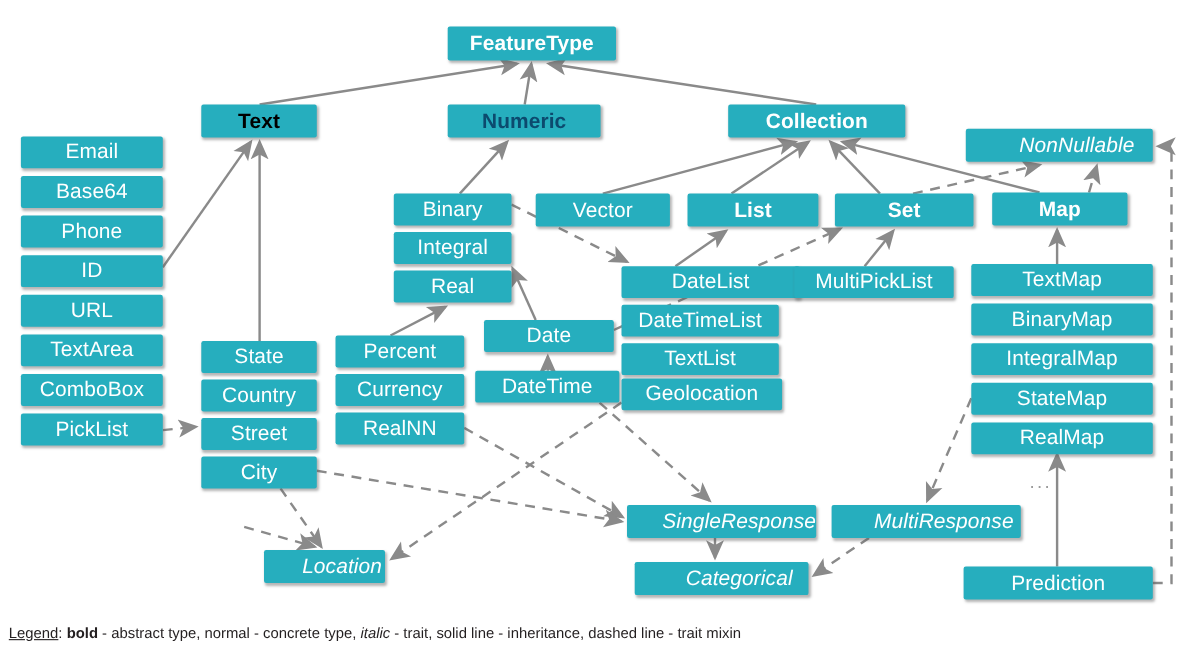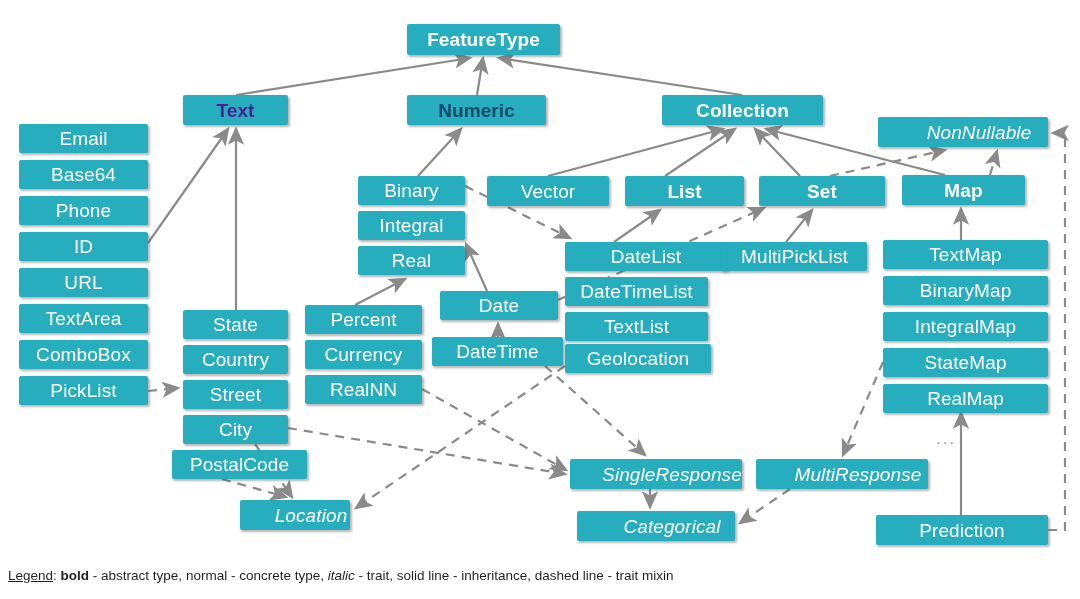--- a/index.html
+++ b/index.html
@@ -103,41 +103,40 @@
       <path d="M790,489 L740,523"></path>
       <path d="M650,489 L650,507"></path>
       <path d="M465,186 L570,238"></path>
       <path d="M558,300 L764,208"></path>
     </g>
   </svg>
 
   <div class="ellipsis" style="left:936px;top:430px;">...</div>
 
 <div class="node abstract" style="left: 407px; top: 24px; width: 153px; height: 31px; background: rgb(38, 174, 190); color: rgb(255, 255, 255);">FeatureType</div>
-    <div class="node abstract" style="left: 183px; top: 95px; width: 105px; height: 30px; background: rgb(38, 174, 190); color: #4c1d95; text-align: right;">Text</div>
+    <div class="node abstract" style="left: 183px; top: 95px; width: 105px; height: 30px; background: rgb(38, 174, 190); color: #000000; text-align: right;">Text</div>
     <div class="node abstract" style="left: 407px; top: 95px; width: 139px; height: 30px; background: rgb(38, 174, 190); color: #0c4a6e;">Numeric</div>
     <div class="node abstract" style="left: 662px; top: 95px; width: 161px; height: 30px; background: rgb(38, 174, 190); color: rgb(255, 255, 255);">Collection</div>
     <div class="node trait" style="left: 878px; top: 117px; width: 170px; height: 30px; background: rgb(38, 174, 190); color: rgb(255, 255, 255);">NonNullable</div>
     <div class="node concrete" style="left: 487px; top: 176px; width: 122px; height: 30px; background: rgb(38, 174, 190); color: rgb(255, 255, 255);">Vector</div>
     <div class="node abstract" style="left: 625px; top: 176px; width: 119px; height: 30px; background: rgb(38, 174, 190); color: rgb(255, 255, 255);">List</div>
     <div class="node abstract" style="left: 759px; top: 176px; width: 126px; height: 30px; background: rgb(38, 174, 190); color: rgb(255, 255, 255);">Set</div>
     <div class="node abstract" style="left: 902px; top: 175px; width: 123px; height: 30px; background: rgb(38, 174, 190); color: rgb(255, 255, 255);">Map</div>
     <div class="node concrete" style="left: 19px; top: 124px; width: 129px; height: 29px; background: rgb(38, 174, 190); color: rgb(255, 255, 255);">Email</div>
     <div class="node concrete" style="left: 19px; top: 160px; width: 129px; height: 29px; background: rgb(38, 174, 190); color: rgb(255, 255, 255);">Base64</div>
     <div class="node concrete" style="left: 19px; top: 196px; width: 129px; height: 29px; background: rgb(38, 174, 190); color: rgb(255, 255, 255);">Phone</div>
     <div class="node concrete" style="left: 19px; top: 268px; width: 129px; height: 29px; background: rgb(38, 174, 190); color: rgb(255, 255, 255);">URL</div>
     <div class="node concrete" style="left: 19px; top: 232px; width: 129px; height: 29px; background: rgb(38, 174, 190); color: rgb(255, 255, 255);">ID</div>
     <div class="node concrete" style="left: 19px; top: 304px; width: 129px; height: 29px; background: rgb(38, 174, 190); color: rgb(255, 255, 255);">TextArea</div>
     <div class="node concrete" style="left: 19px; top: 340px; width: 129px; height: 29px; background: rgb(38, 174, 190); color: rgb(255, 255, 255);">ComboBox</div>
     <div class="node concrete" style="left: 19px; top: 376px; width: 129px; height: 29px; background: rgb(38, 174, 190); color: rgb(255, 255, 255);">PickList</div>
     <div class="node concrete" style="left: 183px; top: 310px; width: 105px; height: 29px; background: rgb(38, 174, 190); color: rgb(255, 255, 255);">State</div>
     <div class="node concrete" style="left: 183px; top: 345px; width: 105px; height: 29px; background: rgb(38, 174, 190); color: rgb(255, 255, 255);">Country</div>
     <div class="node concrete" style="left: 183px; top: 380px; width: 105px; height: 29px; background: rgb(38, 174, 190); color: rgb(255, 255, 255);">Street</div>
     <div class="node concrete" style="left: 183px; top: 415px; width: 105px; height: 29px; background: rgb(38, 174, 190); color: rgb(255, 255, 255);">City</div>
-    <div class="node concrete" style="left: 172px; top: 450px; width: 135px; height: 29px; background: rgb(38, 174, 190); color: rgb(255, 255, 255);">PostalCode</div>
     <div class="node concrete" style="left: 358px; top: 176px; width: 107px; height: 29px; background: rgb(38, 174, 190); color: rgb(255, 255, 255);">Binary</div>
     <div class="node concrete" style="left: 358px; top: 211px; width: 107px; height: 29px; background: rgb(38, 174, 190); color: rgb(255, 255, 255);">Integral</div>
     <div class="node concrete" style="left: 358px; top: 246px; width: 107px; height: 29px; background: rgb(38, 174, 190); color: rgb(255, 255, 255);">Real</div>
     <div class="node concrete" style="left: 305px; top: 305px; width: 117px; height: 29px; background: rgb(38, 174, 190); color: rgb(255, 255, 255);">Percent</div>
     <div class="node concrete" style="left: 305px; top: 340px; width: 117px; height: 29px; background: rgb(38, 174, 190); color: rgb(255, 255, 255);">Currency</div>
     <div class="node concrete" style="left: 305px; top: 375px; width: 117px; height: 29px; background: rgb(38, 174, 190); color: rgb(255, 255, 255);">RealNN</div>
     <div class="node concrete" style="left: 440px; top: 291px; width: 118px; height: 29px; background: rgb(38, 174, 190); color: rgb(255, 255, 255);">Date</div>
     <div class="node concrete" style="left: 432px; top: 337px; width: 131px; height: 29px; background: rgb(38, 174, 190); color: rgb(255, 255, 255);">DateTime</div>
     <div class="node concrete" style="left: 565px; top: 242px; width: 162px; height: 29px; background: rgb(38, 174, 190); color: rgb(255, 255, 255);">DateList</div>
     <div class="node concrete" style="left: 565px; top: 312px; width: 143px; height: 29px; background: rgb(38, 174, 190); color: rgb(255, 255, 255);">TextList</div>

